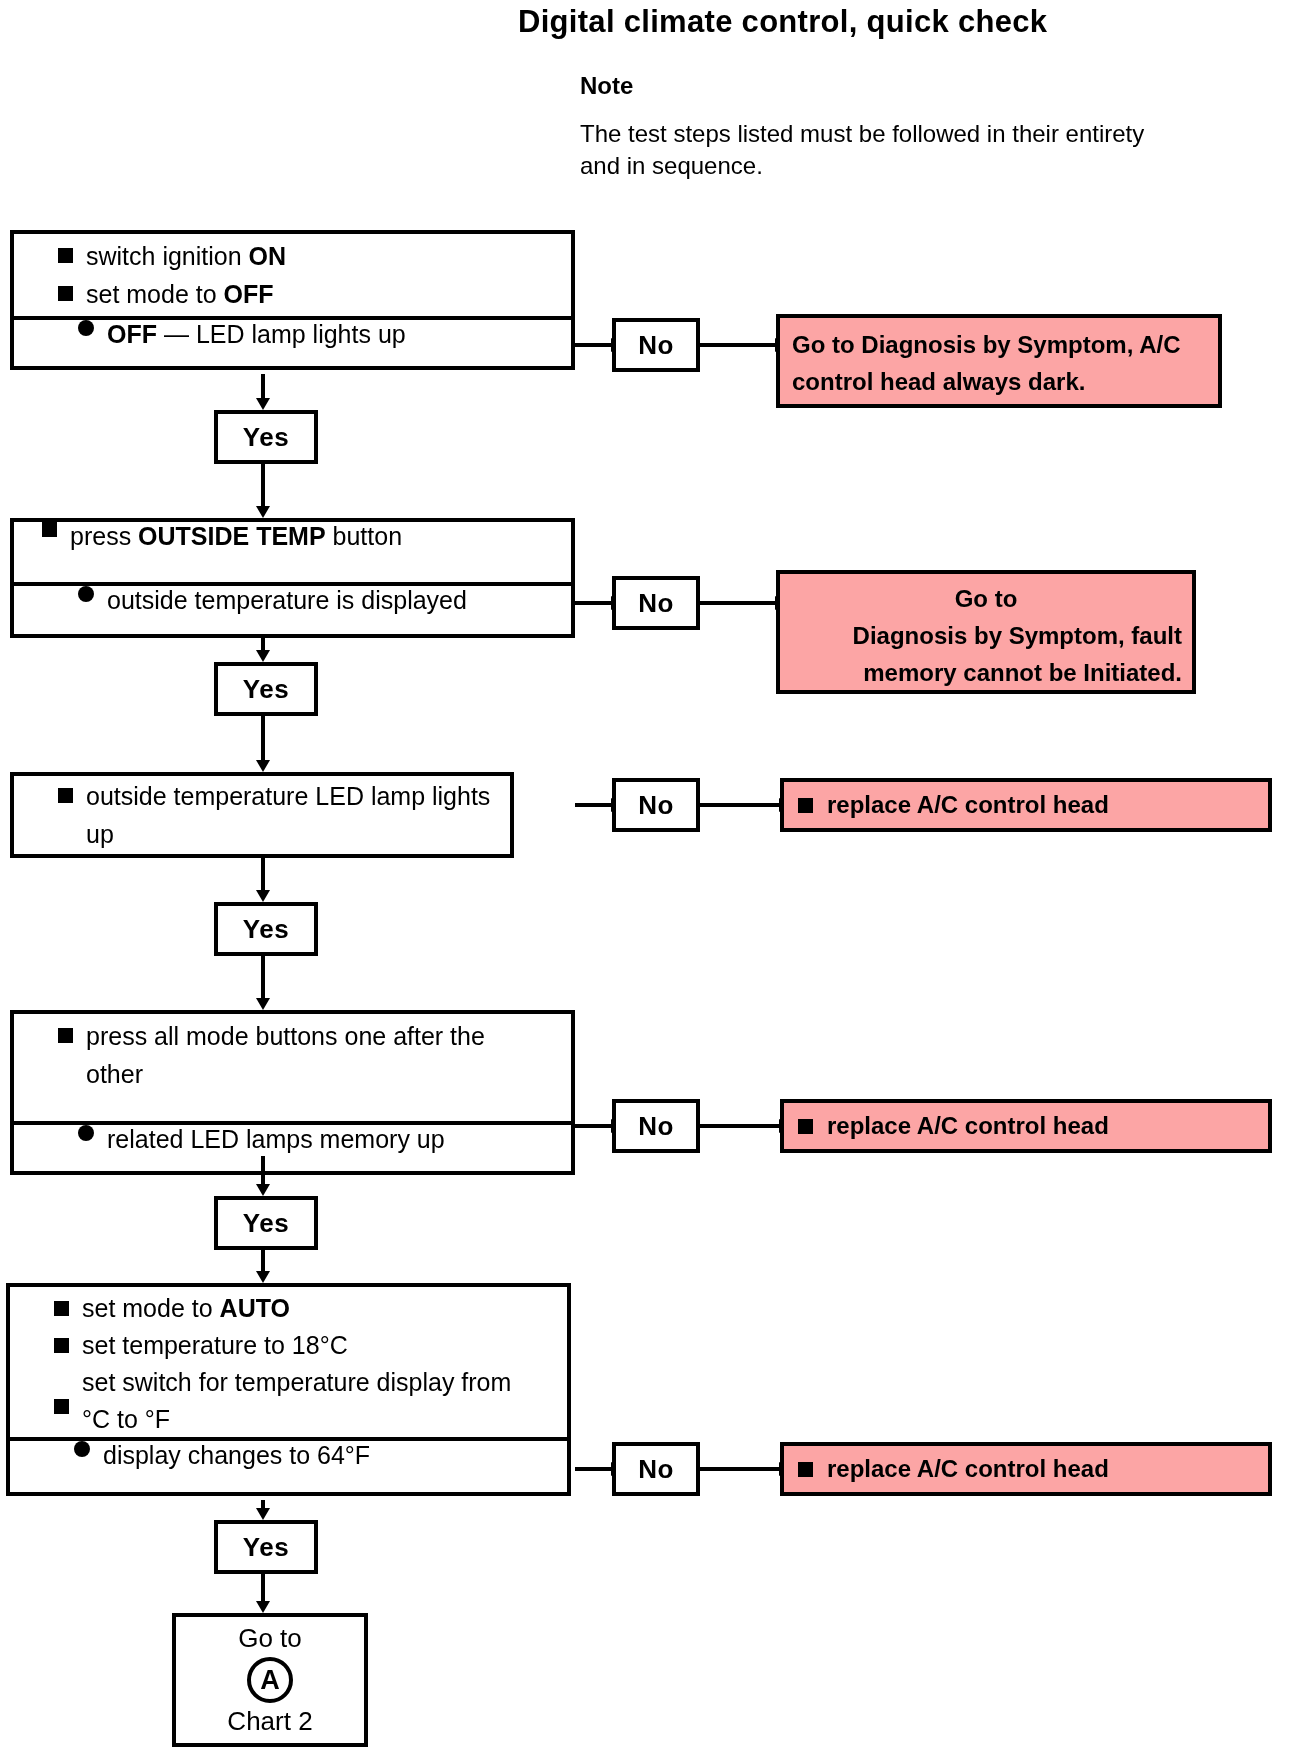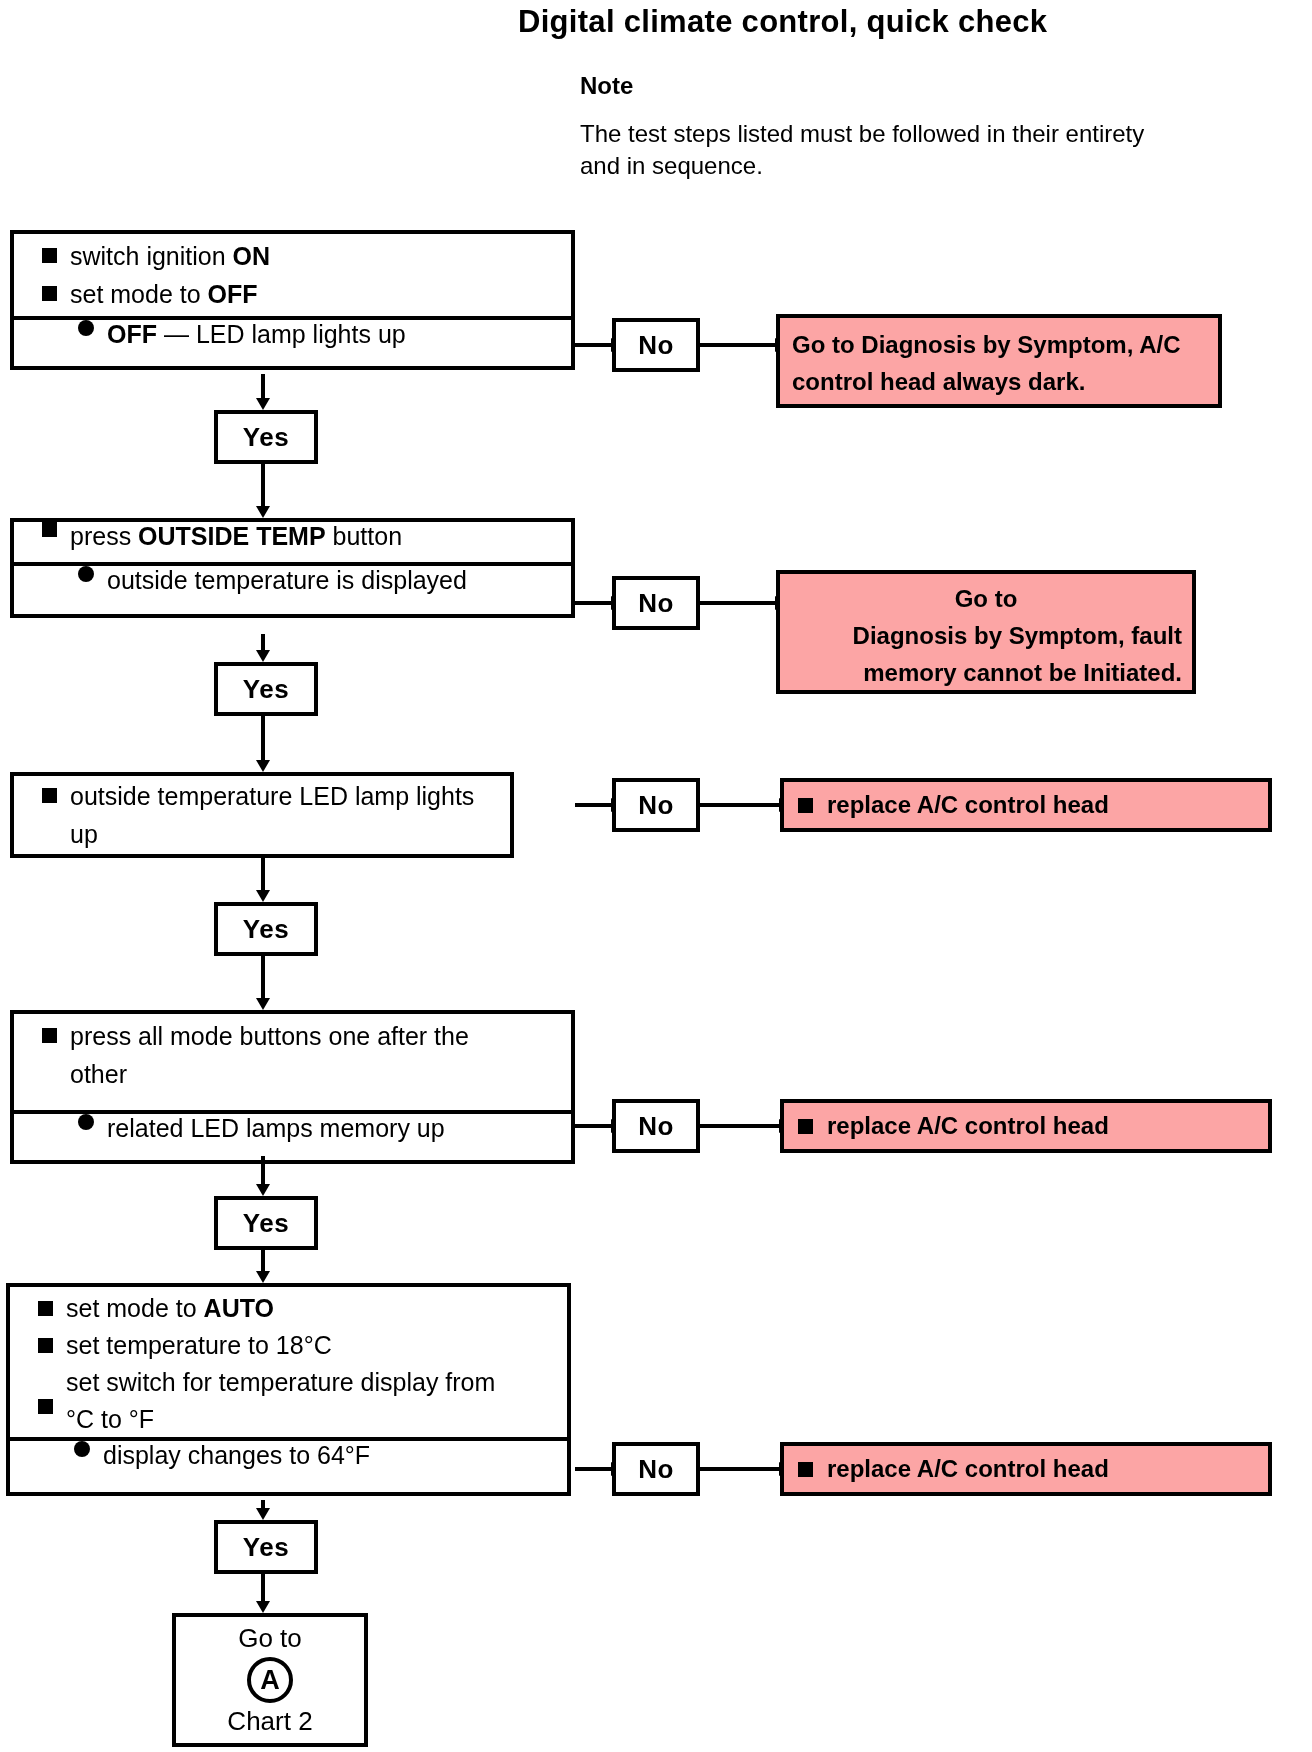--- a/index.html
+++ b/index.html
@@ -8,21 +8,21 @@
     position:relative; width:1312px; height:1752px; margin:0 auto;
     background:#ffffff; color:#000;
     font-family:"Liberation Sans", "DejaVu Sans", sans-serif;
     overflow:hidden;
   }
   .title { position:absolute; left:518px; top:4px; font-size:31px; font-weight:bold; letter-spacing:0.3px; }
   .note-label { position:absolute; left:580px; top:72px; font-size:24px; font-weight:bold; }
   .note-text { position:absolute; left:580px; top:118px; width:568px; font-size:24px; line-height:32px; }
 
   .flowbox { position:absolute; border:4px solid #000; background:#fff; font-size:25px; }
-  .sec  { padding:3px 8px 0 28px; }
+  .sec  { padding:3px 8px 0 28px;margin-left:16px; }
   .ln   { display:flex; align-items:flex-start; line-height:38px; }
   .lnc  { display:flex; }
   .sq   { flex:0 0 15px; width:15px; height:15px; background:#000; margin:11px 13px 0 0; }
   .lnc > .sq { margin-top:0; }
   .dot  { flex:0 0 16px; width:16px; height:16px; border-radius:50%; background:#000; margin:0 13px 0 0; }
   .txt  { max-width:450px; }
   .sub  { border-top:4px solid #000; padding-left:64px; }
   .secA1 { padding-left:28px; }
 
   .small-box { position:absolute; width:88px; border:4px solid #000; background:#fff;
@@ -88,21 +88,21 @@
   <div class="rbox" style="left:776px;top:314px;width:446px;height:94px;">
     <div class="rbox-text">Go to Diagnosis by Symptom, A/C control head always dark.</div>
   </div>
   <div class="va" style="left:261px;top:374px;height:25px;"></div>
   <div class="yes-box" style="top:410px;">
       <span>Yes</span>
     </div>
   <div class="va" style="left:261px;top:464px;height:43px;"></div>
 
   <div class="flowbox" style="left:10px;top:518px;width:565px;">
-    <div class="lnc secA1" style="height:40px;border-radius:7px;">
+    <div class="lnc secA1" style="height:60px;border-radius:7px;">
       <span class="sq"></span>
       <span class="txt"><span>press </span><b>OUTSIDE TEMP</b><span> button</span></span>
     </div>
     <div class="sub lnc" style="height:52px;">
       <span class="dot"></span>
       <span class="txt"><span>outside temperature is displayed</span></span>
     </div>
   </div>
   <div class="ha" style="left:575px;top:601px;width:37px;"></div>
   <div class="small-box" style="left:612px;top:576px;height:54px;">
@@ -136,21 +136,21 @@
     <span class="sq"></span>
     <span>replace A/C control head</span>
   </div>
   <div class="va" style="left:261px;top:858px;height:33px;"></div>
   <div class="yes-box" style="top:902px;">
       <span>Yes</span>
     </div>
   <div class="va" style="left:261px;top:956px;height:43px;"></div>
 
   <div class="flowbox" style="left:10px;top:1010px;width:565px;">
-    <div class="sec" style="height:96px;">
+    <div class="sec" style="height:107px;">
       <div class="ln">
         <span class="sq"></span>
         <span class="txt"><span>press all mode buttons one after the other</span></span>
       </div>
     </div>
     <div class="sub lnc" style="height:50px;">
       <span class="dot"></span>
       <span class="txt"><span>related LED lamps memory up</span></span>
     </div>
   </div>

